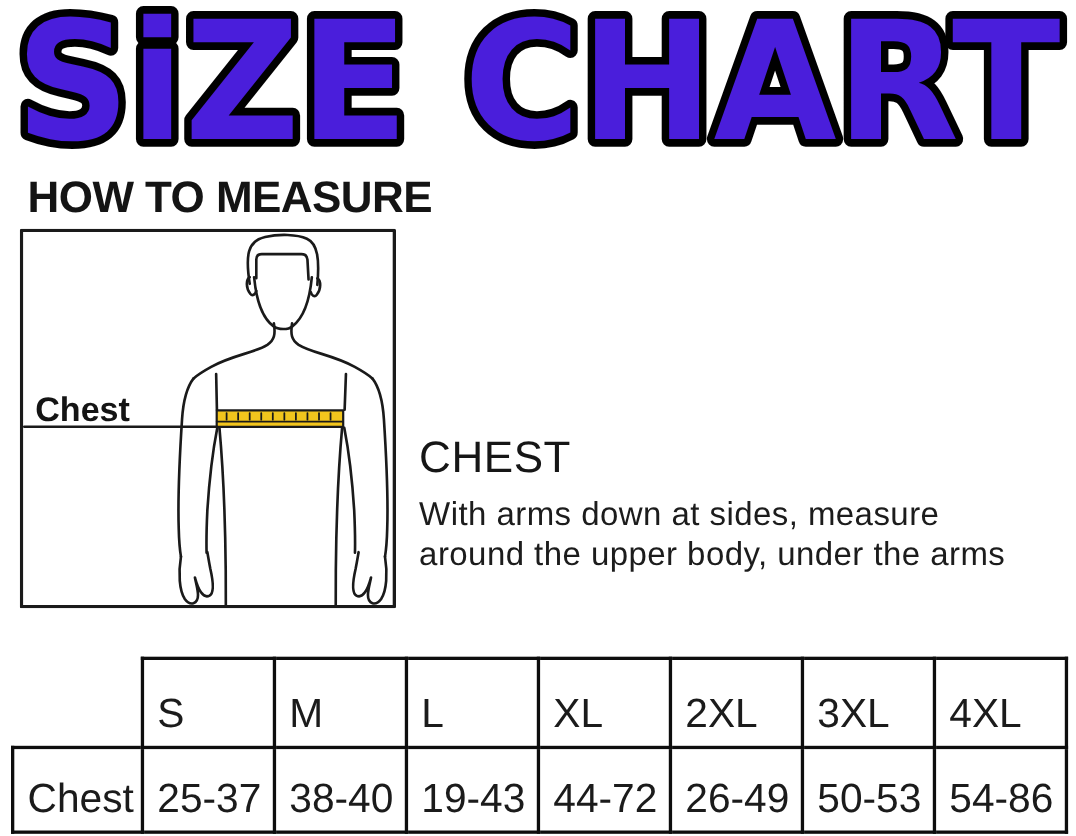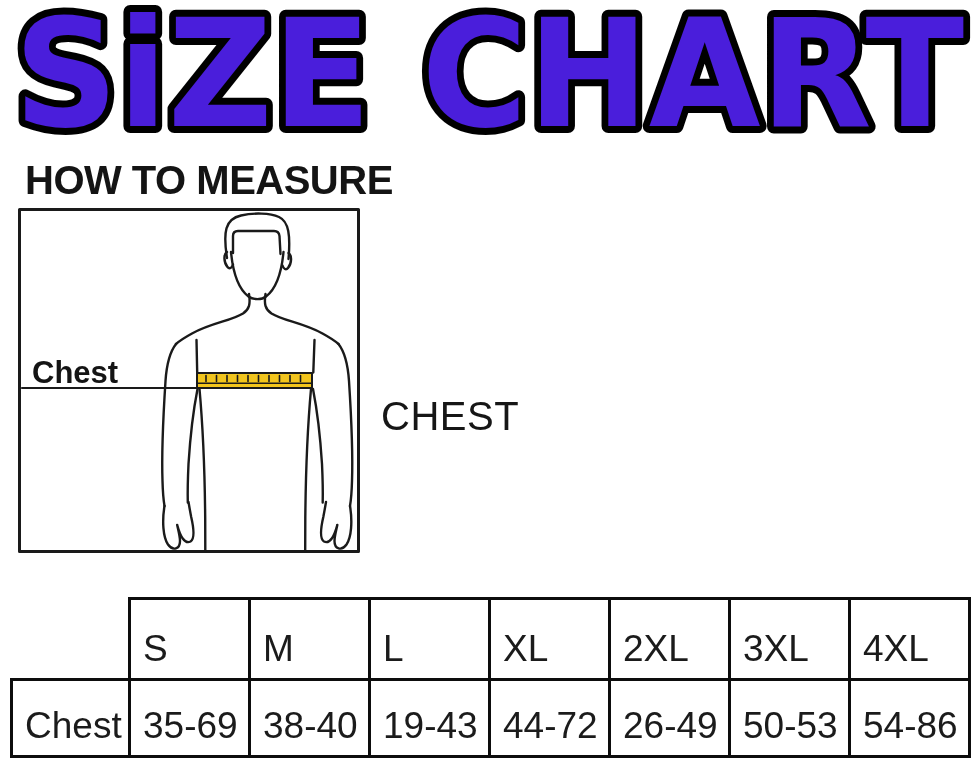--- a/index.html
+++ b/index.html
@@ -99,20 +99,22 @@
     <path stroke-width="1.6" d="M197 383.2 L312 383.2"></path>
     <path stroke-width="1.6" d="M206 375.5 V381.5 M216.5 375.5 V381.5 M227 375.5 V381.5 M237.5 375.5 V381.5 M248 375.5 V381.5 M258.5 375.5 V381.5 M269 375.5 V381.5 M279.5 375.5 V381.5 M290 375.5 V381.5 M300.5 375.5 V381.5"></path>
 
     <path stroke-width="2.2" d="M22 388 L197 388"></path>
     <text x="32" y="383" font-family="Liberation Sans, sans-serif" font-weight="bold" font-size="31" fill="#141414" stroke="none">Chest</text>
   </svg>
 </div>
 
 <div class="measure-heading">CHEST</div>
 <div class="measure-desc">
+  <div>With arms down at sides, measure</div>
+  <div>around the upper body, under the arms</div>
 </div>
 
 <div class="size-table-wrap">
   <table>
     <colgroup>
       <col style="width:118px">
       <col style="width:120px">
         <col style="width:120px">
         <col style="width:120px">
       <col style="width:120px">
@@ -128,21 +130,21 @@
         <th>L</th>
         <th>XL</th>
         <th>2XL</th>
         <th>3XL</th>
         <th>4XL</th>
       </tr>
     </thead>
     <tbody>
       <tr>
         <td>Chest</td>
-        <td>35-69</td>
+        <td>25-37</td>
         <td>38-40</td>
         <td>19-43</td>
         <td>44-72</td>
         <td>26-49</td>
         <td>50-53</td>
         <td>54-86</td>
       </tr>
     </tbody>
   </table>
 </div>

